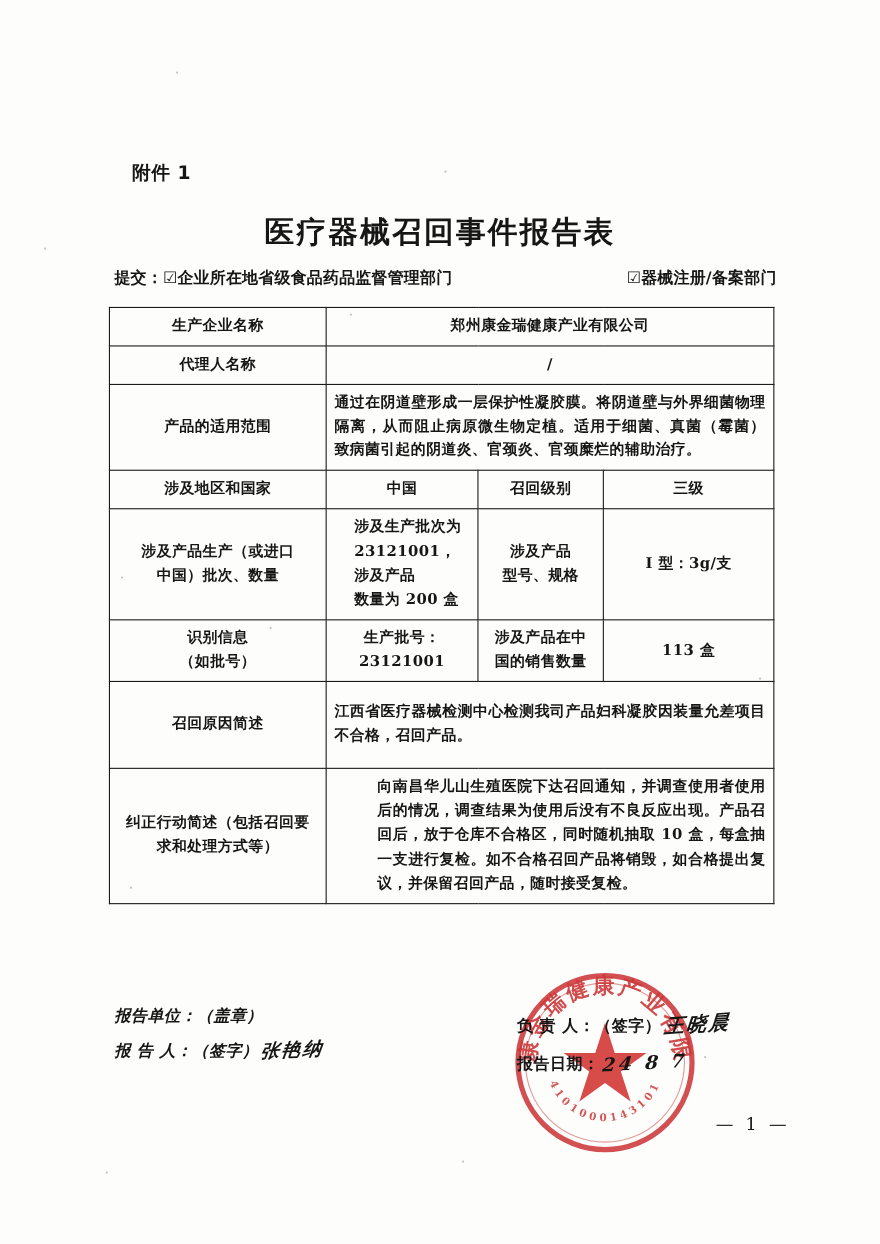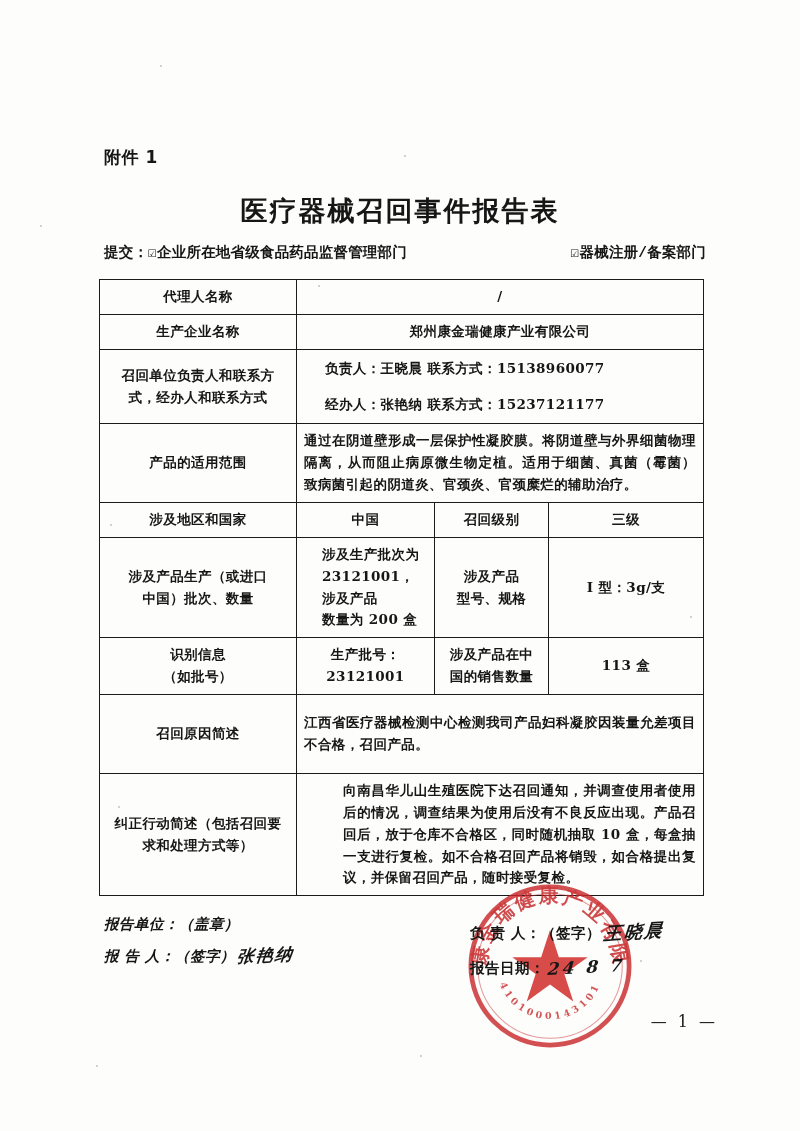--- a/index.html
+++ b/index.html
@@ -25,21 +25,21 @@
   
   .speck {
     position: absolute;
     background: #8a8a8a;
     border-radius: 50%;
     opacity: .5;
   }
 
   .attachment-label {
     position: absolute;
-    left: 104px;
+    left: 120px;
     top: 146px;
     font-size: 17px;
     font-weight: bold;
     letter-spacing: .5px;
   }
 
   .doc-title {
     position: absolute;
     left: 0;
     right: 0;
@@ -55,21 +55,20 @@
     position: absolute;
     left: 104px;
     top: 243px;
     width: 602px;
     display: flex;
     justify-content: space-between;
     align-items: baseline;
     font-size: 14.5px;
     font-weight: bold;
     letter-spacing: .2px;
-    font-family: Liberation Mono, monospace;
   }
   .submit-left { white-space: nowrap; }
   .submit-right { white-space: nowrap; }
 
   
   table.form {
     position: absolute;
     left: 99px;
     top: 279px;
     width: 604px;
@@ -207,37 +206,29 @@
     <colgroup>
       <col style="width:197px">
       <col style="width:138px">
       <col style="width:114px">
       <col style="width:155px">
     </colgroup>
     <tbody>
 
 
       <tr>
+        <td class="lbl">生产企业名称</td>
+        <td class="ctr" colspan="3">郑州康金瑞健康产业有限公司</td>
+      </tr>
+
+      <tr>
         <td class="lbl">代理人名称</td>
         <td class="ctr" colspan="3">/</td>
       </tr>
 
-      <tr>
-        <td class="lbl">生产企业名称</td>
-        <td class="ctr" colspan="3">郑州康金瑞健康产业有限公司</td>
-      </tr>
-
-      <tr>
-        <td class="lbl" style="white-space:pre-line">召回单位负责人和联系方
-式，经办人和联系方式</td>
-        <td colspan="3" style="padding:6px 10px;">
-          <div style="margin:2px 0 14px 18px;">负责人：王晓晨     联系方式：15138960077</div>
-          <div style="margin:0 0 2px 18px;">经办人：张艳纳     联系方式：15237121177</div>
-        </td>
-      </tr>
 
       <tr>
         <td class="lbl">产品的适用范围</td>
         <td class="just" colspan="3">通过在阴道壁形成一层保护性凝胶膜。将阴道壁与外界细菌物理隔离，从而阻止病原微生物定植。适用于细菌、真菌（霉菌） 致病菌引起的阴道炎、官颈炎、官颈糜烂的辅助治疗。</td>
       </tr>
 
       <tr>
         <td class="lbl">涉及地区和国家</td>
         <td class="ctr">中国</td>
         <td class="lbl">召回级别</td>

